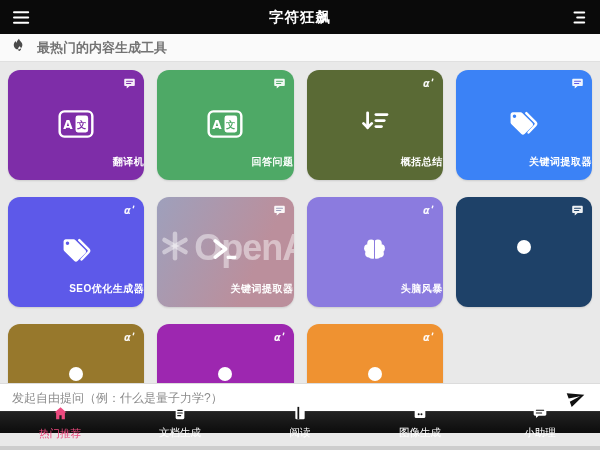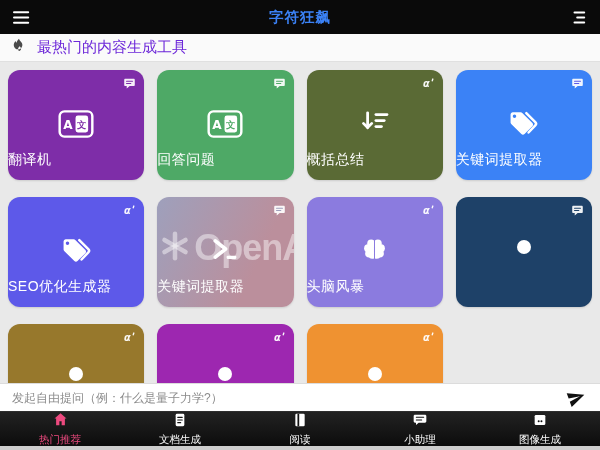--- a/index.html
+++ b/index.html
@@ -7,55 +7,55 @@
   body {
     position:relative; overflow:hidden;
     font-family:"Liberation Sans","DejaVu Sans",sans-serif;
     background:#e9e9e9;
   }
   .topbar{
     position:absolute; top:0; left:0; right:0; height:34px; background:#0a0a0a;
     display:flex; align-items:center; justify-content:space-between; padding:0 11px;
   }
   .topbar .title{
-    position:absolute; left:0; right:0; text-align:center; color:#3b82f6;
+    position:absolute; left:0; right:0; text-align:center; color:#ffffff;
     font-size:14.5px; font-weight:bold; letter-spacing:1px;
   }
   .icon-btn{ width:22px; height:20px; display:flex; align-items:center; justify-content:center; z-index:2; cursor:pointer; }
   .section-head{
     position:absolute; top:34px; left:0; right:0; height:28px; background:#fafafa;
     display:flex; align-items:center; gap:11px; padding:0 12px; border-bottom:1px solid #e0e0e0;
   }
-  .section-head .txt{ font-size:15px; color:#6d28d9; font-weight:normal; }
+  .section-head .txt{ font-size:13px; color:#737373; font-weight:bold; }
   .grid{
     position:absolute; top:62px; left:0; right:0; height:321px; overflow:hidden;
     padding:8px 8px 0; display:grid; grid-template-columns:repeat(4,1fr);
     column-gap:13px; row-gap:17px; grid-auto-rows:110px;
   }
   .card{ position:relative; border-radius:12px; overflow:hidden; cursor:pointer; box-shadow:0 1px 2px rgba(0,0,0,.12); }
   .card-badge{ position:absolute; top:6px; right:8px; width:13px; height:13px; z-index:3; }
   .card-icon{ position:absolute; top:40px; left:0; right:0; display:flex; justify-content:center; z-index:2; }
   .card-label{
-    position:absolute; bottom:11px; left:0; right:0; text-align:left; color:#fff;
-    font-size:14px; font-weight:normal; letter-spacing:.5px; z-index:2; white-space:nowrap;
+    position:absolute; bottom:11px; left:0; right:0; text-align:right; color:#fff;
+    font-size:10px; font-weight:bold; letter-spacing:.5px; z-index:2; white-space:nowrap;
   }
   .watermark{
     display:none; position:absolute; top:30px; left:2px; width:200px;
     align-items:center; gap:3px; color:rgba(255,255,255,.45); z-index:1; overflow:hidden;
   }
   .wm-text{ font-size:36px; font-weight:bold; letter-spacing:-1px; white-space:nowrap; }
   .composer{
     position:absolute; top:383px; left:0; right:0; height:28px; background:#fff;
     display:flex; align-items:center; padding:0 12px; border-top:1px solid #dcdcdc;
   }
   .composer input{ flex:1; border:none; outline:none; font-size:12px; color:#333; background:transparent; }
   .composer input::placeholder{ color:#8b8b8b; }
   .send-btn{ width:24px; height:24px; display:flex; align-items:center; justify-content:center; cursor:pointer; }
   .bottomnav{
-    position:absolute; top:411px; left:0; right:0; height:35px;
+    position:absolute; top:411px; left:0; right:0; height:22px;
     background:linear-gradient(#222 0%, #0c0c0c 100%); border-top:1px solid #2e2e2e;
     display:flex;
   }
   .nav-item{ flex:1; display:flex; flex-direction:column; align-items:center; justify-content:center; gap:1px; color:#fff; cursor:pointer; }
   .nav-label{ font-size:10.5px; }
   .nav-item.active{ color:var(--accent,#ED4A7F); }
   .home-strip{ position:absolute; top:446px; left:0; right:0; height:4px; background:#cdcdcd; }
 </style>
 </head>
 <body>
@@ -328,30 +328,30 @@
   </div>
     <div class="nav-item">
     <span class="nav-icon"><svg viewBox="0 0 24 24" width="16" height="16">
           <rect x="5" y="2.8" width="14" height="18.4" rx="1.8" fill="currentColor"></rect>
           <rect x="8.2" y="2.8" width="2.6" height="18.4" fill="#111"></rect>
         </svg></span>
     <span class="nav-label">阅读</span>
   </div>
     <div class="nav-item">
     <span class="nav-icon"><svg viewBox="0 0 24 24" width="16" height="16">
+          <rect x="4" y="4.5" width="16" height="15" rx="2" fill="currentColor"></rect>
+          <circle cx="10" cy="14" r="1.5" fill="#111"></circle>
+          <circle cx="14.2" cy="14" r="1.5" fill="#111"></circle>
+        </svg></span>
+    <span class="nav-label">图像生成</span>
+  </div>
+    <div class="nav-item">
+    <span class="nav-icon"><svg viewBox="0 0 24 24" width="16" height="16">
           <path fill="currentColor" d="M4.5 4h15c1.1 0 2 .9 2 2v8c0 1.1-.9 2-2 2H10l-4 3.4V16H4.5c-1.1 0-2-.9-2-2V6c0-1.1.9-2 2-2z"></path>
           <g stroke="#111" stroke-width="1.6" stroke-linecap="round">
             <line x1="6.5" y1="8" x2="17.5" y2="8"></line>
             <line x1="6.5" y1="12" x2="14.5" y2="12"></line>
           </g>
         </svg></span>
     <span class="nav-label">小助理</span>
   </div>
-    <div class="nav-item">
-    <span class="nav-icon"><svg viewBox="0 0 24 24" width="16" height="16">
-          <rect x="4" y="4.5" width="16" height="15" rx="2" fill="currentColor"></rect>
-          <circle cx="10" cy="14" r="1.5" fill="#111"></circle>
-          <circle cx="14.2" cy="14" r="1.5" fill="#111"></circle>
-        </svg></span>
-    <span class="nav-label">图像生成</span>
-  </div>
   </nav>
 <div class="home-strip"></div>
 
 </body></html>

